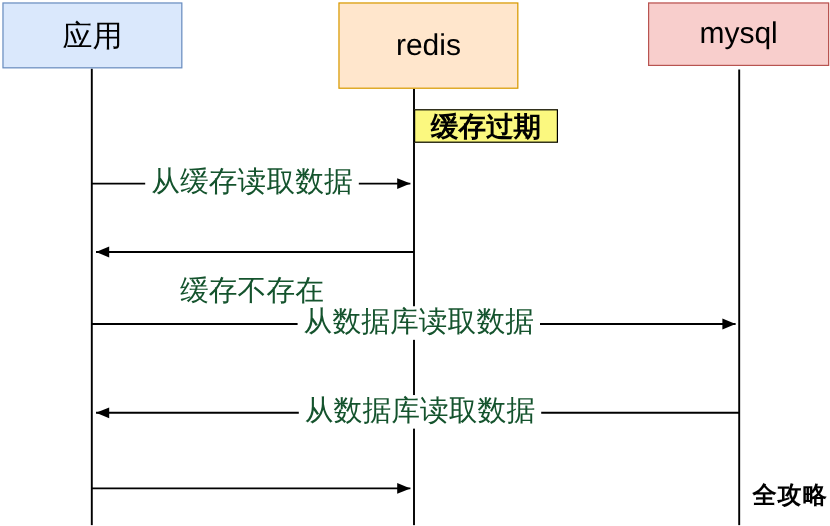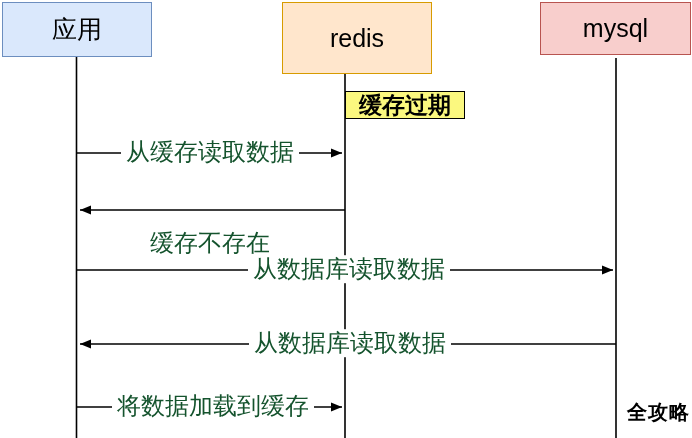--- a/index.html
+++ b/index.html
@@ -75,17 +75,16 @@
   <div class="actor" id="actor-2" style="left: 540px; top: 2px; width: 151px; height: 53px; background: rgb(248, 206, 204); border-color: rgb(184, 84, 80);">
     <span>mysql</span>
   </div>
 
   <div class="note" id="note-box" style="background: rgb(251, 248, 127); border-color: rgb(0, 0, 0);">缓存过期</div>
 
   <div class="msg-label" style="left:210px;top:152px;">从缓存读取数据</div>
   <div class="msg-label" style="left:210px;top:209px;margin-top:34px;">缓存不存在</div>
   <div class="msg-label" style="left:349px;top:269px;">从数据库读取数据</div>
   <div class="msg-label" style="left:350px;top:343px;">从数据库读取数据</div>
-  <div class="msg-label" style="left:213px;top:406px;">将数据加载到缓存</div>
 
   <div class="watermark" id="watermark" style="color: #000000;">全攻略</div>
 
 </div>
 
 </body></html>

